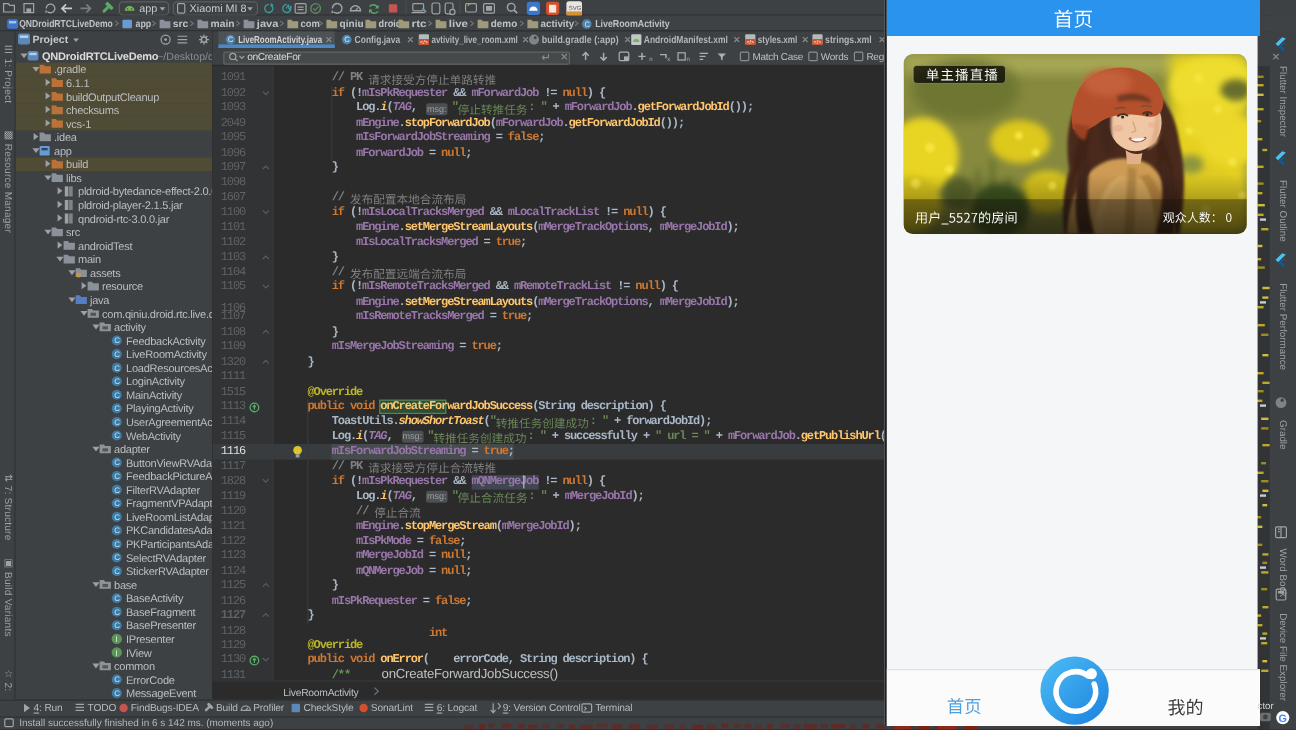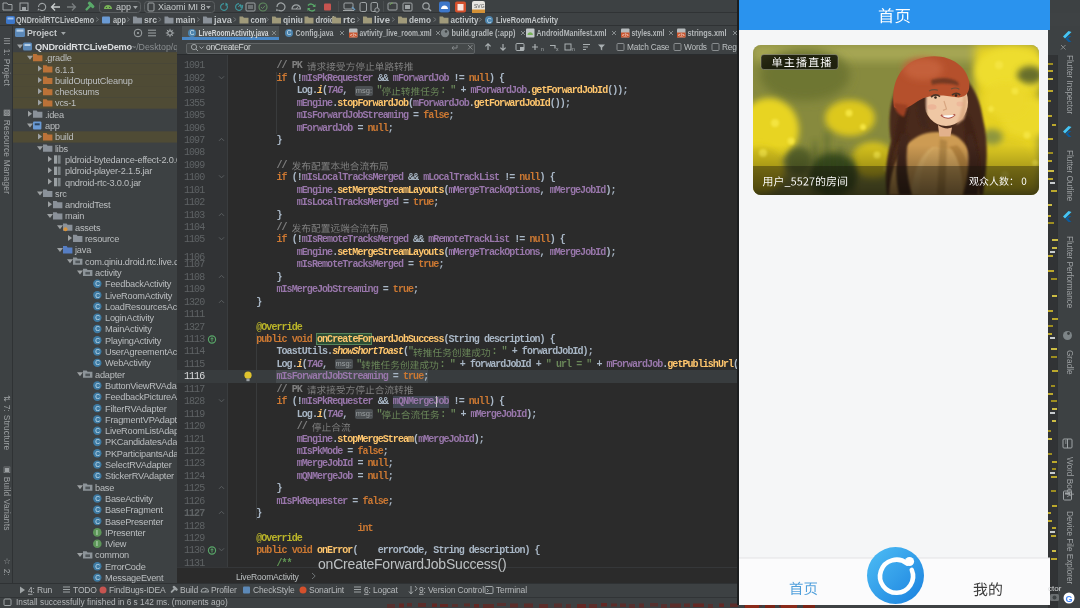--- a/index.html
+++ b/index.html
@@ -366,39 +366,39 @@
     <div class="ab" style="left:50px;top:29px;width:1px;height:528px;background:#3a3d3f"></div>
     <div class="ab" style="left:0;top:344.3px;width:560px;height:12.44px;background:#383c3e"></div>
     <div class="ab" style="left:99px;top:344.3px;width:152px;height:12.44px;background:#464b4e"></div>
     <div class="ab" style="left:138.96px;top:307.48px;width:56px;height:12px;background:#2d4d34;border:1px solid #55845c"></div>
     <div class="ab" style="left:215.86px;top:369.68px;width:56px;height:12px;background:#414752"></div>
     <div class="ab" style="left:79.24px;top:306.98px;width:1px;height:186.6px;background:#393b3c"></div>
     <div class="ab" style="left:99.48px;top:45.74px;width:1px;height:62.2px;background:#393b3c"></div>
     <span class="mono ab" style="left:7px;top:34.3px;color:#5f6365;font-weight:normal">1091</span>
     <span class="mono ab" style="left:7px;top:46.74px;color:#5f6365;font-weight:normal">1092</span>
     <span class="mono ab" style="left:7px;top:59.18px;color:#5f6365;font-weight:normal">1093</span>
-    <span class="mono ab" style="left:7px;top:71.62px;color:#5f6365;font-weight:normal">1355</span>
+    <span class="mono ab" style="left:7px;top:71.62px;color:#5f6365;font-weight:normal">2049</span>
     <span class="mono ab" style="left:7px;top:84.06px;color:#5f6365;font-weight:normal">1095</span>
     <span class="mono ab" style="left:7px;top:96.5px;color:#5f6365;font-weight:normal">1096</span>
     <span class="mono ab" style="left:7px;top:108.94px;color:#5f6365;font-weight:normal">1097</span>
     <span class="mono ab" style="left:7px;top:121.38px;color:#5f6365;font-weight:normal">1098</span>
-    <span class="mono ab" style="left:7px;top:133.82px;color:#5f6365;font-weight:normal">1099</span>
+    <span class="mono ab" style="left:7px;top:133.82px;color:#5f6365;font-weight:normal">1607</span>
     <span class="mono ab" style="left:7px;top:146.26px;color:#5f6365;font-weight:normal">1100</span>
     <span class="mono ab" style="left:7px;top:158.7px;color:#5f6365;font-weight:normal">1101</span>
     <span class="mono ab" style="left:7px;top:171.14px;color:#5f6365;font-weight:normal">1102</span>
     <span class="mono ab" style="left:7px;top:183.58px;color:#5f6365;font-weight:normal">1103</span>
     <span class="mono ab" style="left:7px;top:196.02px;color:#5f6365;font-weight:normal">1104</span>
     <span class="mono ab" style="left:7px;top:208.46px;color:#5f6365;font-weight:normal">1105</span>
     <span class="mono ab" style="left:7px;top:226px;color:#5f6365;font-weight:normal">1106</span>
     <span class="mono ab" style="left:7px;top:233.34px;color:#5f6365;font-weight:normal">1107</span>
     <span class="mono ab" style="left:7px;top:245.78px;color:#5f6365;font-weight:normal">1108</span>
     <span class="mono ab" style="left:7px;top:258.22px;color:#5f6365;font-weight:normal">1109</span>
     <span class="mono ab" style="left:7px;top:270.66px;color:#5f6365;font-weight:normal">1320</span>
     <span class="mono ab" style="left:7px;top:283.1px;color:#5f6365;font-weight:normal">1111</span>
-    <span class="mono ab" style="left:7px;top:295.54px;color:#5f6365;font-weight:normal">1327</span>
+    <span class="mono ab" style="left:7px;top:295.54px;color:#5f6365;font-weight:normal">1515</span>
     <span class="mono ab" style="left:7px;top:307.98px;color:#5f6365;font-weight:normal">1113</span>
     <span class="mono ab" style="left:7px;top:320.42px;color:#5f6365;font-weight:normal">1114</span>
     <span class="mono ab" style="left:7px;top:332.86px;color:#5f6365;font-weight:normal">1115</span>
     <span class="mono ab" style="left:7px;top:345.3px;color:#dcdedf;font-weight:normal">1116</span>
     <span class="mono ab" style="left:7px;top:357.74px;color:#5f6365;font-weight:normal">1117</span>
     <span class="mono ab" style="left:7px;top:370.18px;color:#5f6365;font-weight:normal">1828</span>
     <span class="mono ab" style="left:7px;top:382.62px;color:#5f6365;font-weight:normal">1119</span>
     <span class="mono ab" style="left:7px;top:395.06px;color:#5f6365;font-weight:normal">1120</span>
     <span class="mono ab" style="left:7px;top:407.5px;color:#5f6365;font-weight:normal">1121</span>
     <span class="mono ab" style="left:7px;top:419.94px;color:#5f6365;font-weight:normal">1122</span>
@@ -560,21 +560,21 @@
     <span class="mono ab" style="left:314.5px;top:320.42px;color:#6a8759">: "</span>
     <span class="mono ab" style="left:329.68px;top:320.42px;color:#a9b7c6"> + forwardJobId);</span>
     <span class="mono ab" style="left:99.48px;top:332.86px;color:#a9b7c6">Log.</span>
     <span class="mono ab" style="left:119.72px;top:332.86px;color:#ffc66d;font-style:italic">i</span>
     <span class="mono ab" style="left:124.78px;top:332.86px;color:#a9b7c6">(</span>
     <span class="mono ab" style="left:129.84px;top:332.86px;color:#9876aa;font-style:italic">TAG</span>
     <span class="mono ab" style="left:145.02px;top:332.86px;color:#a9b7c6">, </span>
     <span class="ab" style="left:157.64px;top:333.36px;width:18px;height:10px;background:#4c5053;border-radius:2px;color:#9a9fa1;font-size:7.5px;text-align:center;line-height:10px">msg:</span>
     <span class="mono ab" style="left:179.14px;top:332.86px;color:#6a8759">"</span>
     <span class="mono ab" style="left:262.6px;top:332.86px;color:#6a8759">: "</span>
-    <span class="mono ab" style="left:277.78px;top:332.86px;color:#a9b7c6"> + forwardJobId + </span>
+    <span class="mono ab" style="left:277.78px;top:332.86px;color:#a9b7c6"> + successfully + </span>
     <span class="mono ab" style="left:368.86px;top:332.86px;color:#6a8759">" url = "</span>
     <span class="mono ab" style="left:414.4px;top:332.86px;color:#a9b7c6"> + </span>
     <span class="mono ab" style="left:429.58px;top:332.86px;color:#9876aa">mForwardJob</span>
     <span class="mono ab" style="left:485.24px;top:332.86px;color:#a9b7c6">.</span>
     <span class="mono ab" style="left:490.3px;top:332.86px;color:#ffc66d">getPublishUrl</span>
     <span class="mono ab" style="left:556.08px;top:332.86px;color:#a9b7c6">())</span>
     <span class="mono ab" style="left:99.48px;top:345.3px;color:#9876aa">mIsForwardJobStreaming</span>
     <span class="mono ab" style="left:210.8px;top:345.3px;color:#a9b7c6"> = </span>
     <span class="mono ab" style="left:225.98px;top:345.3px;color:#cc7832">true</span>
     <span class="mono ab" style="left:246.22px;top:345.3px;color:#a9b7c6">;</span>
@@ -643,21 +643,21 @@
       <path d="M130.8 360.1C131.3 360.6 132.0 361.2 132.3 361.6L132.8 361.1C132.5 360.7 131.8 360.1 131.3 359.7ZM130.2 362.5V363.2H131.7V366.7C131.7 367.2 131.4 367.5 131.2 367.6C131.3 367.7 131.5 368.0 131.6 368.2C131.7 368.0 132.0 367.8 133.6 366.5C133.5 366.4 133.4 366.1 133.4 365.9L132.4 366.7V362.5ZM134.6 365.5H137.6V366.3H134.6ZM134.6 365.0V364.3H137.6V365.0ZM135.7 359.4V360.2H133.5V360.8H135.7V361.4H133.7V361.9H135.7V362.6H133.2V363.1H139.1V362.6H136.5V361.9H138.5V361.4H136.5V360.8H138.8V360.2H136.5V359.4ZM133.9 363.7V368.4H134.6V366.9H137.6V367.5C137.6 367.7 137.6 367.7 137.5 367.7C137.3 367.7 136.9 367.7 136.4 367.7C136.5 367.9 136.5 368.1 136.6 368.3C137.3 368.3 137.7 368.3 138.0 368.2C138.2 368.1 138.3 367.9 138.3 367.6V363.7Z M140.6 362.7C141.2 363.3 141.9 364.1 142.2 364.6L142.8 364.2C142.5 363.6 141.8 362.9 141.2 362.4ZM139.9 366.7 140.4 367.4C141.4 366.8 142.7 366.0 144.0 365.2V367.4C144.0 367.6 143.9 367.6 143.7 367.6C143.5 367.6 142.9 367.6 142.2 367.6C142.3 367.8 142.4 368.2 142.5 368.4C143.3 368.4 143.9 368.4 144.2 368.2C144.6 368.1 144.7 367.9 144.7 367.4V363.5C145.5 365.3 146.8 366.8 148.3 367.6C148.5 367.4 148.7 367.1 148.9 366.9C147.8 366.5 146.9 365.7 146.2 364.7C146.8 364.1 147.6 363.4 148.2 362.7L147.6 362.2C147.1 362.8 146.4 363.6 145.8 364.1C145.3 363.5 145.0 362.7 144.7 361.9V361.8H148.6V361.1H147.4L147.8 360.6C147.4 360.3 146.6 359.8 146.0 359.5L145.6 360.0C146.2 360.3 146.9 360.7 147.3 361.1H144.7V359.5H144.0V361.1H140.1V361.8H144.0V364.5C142.5 365.3 140.9 366.2 139.9 366.7Z M153.6 361.4C153.9 361.8 154.2 362.4 154.3 362.7L154.9 362.4C154.8 362.1 154.5 361.6 154.2 361.2ZM150.7 359.5V361.4H149.6V362.1H150.7V364.2C150.3 364.4 149.8 364.5 149.5 364.6L149.6 365.3L150.7 365.0V367.5C150.7 367.6 150.7 367.7 150.6 367.7C150.5 367.7 150.1 367.7 149.7 367.7C149.8 367.9 149.9 368.2 149.9 368.3C150.5 368.3 150.9 368.3 151.1 368.2C151.3 368.1 151.4 367.9 151.4 367.5V364.7L152.4 364.4L152.3 363.7L151.4 364.0V362.1H152.4V361.4H151.4V359.5ZM154.7 359.6C154.9 359.9 155.0 360.2 155.1 360.5H152.9V361.1H158.2V360.5H155.9C155.8 360.2 155.6 359.8 155.4 359.5ZM156.6 361.2C156.5 361.7 156.1 362.3 155.8 362.7H152.6V363.4H158.4V362.7H156.5C156.8 362.4 157.1 361.9 157.3 361.4ZM156.6 365.1C156.4 365.7 156.1 366.2 155.7 366.5C155.2 366.3 154.6 366.1 154.1 366.0C154.3 365.7 154.5 365.4 154.7 365.1ZM153.1 366.3C153.7 366.5 154.4 366.7 155.1 367.0C154.4 367.4 153.5 367.6 152.3 367.7C152.4 367.9 152.5 368.1 152.6 368.3C154.0 368.1 155.0 367.8 155.8 367.3C156.6 367.7 157.3 368.0 157.8 368.4L158.3 367.8C157.8 367.5 157.1 367.2 156.4 366.8C156.8 366.4 157.1 365.8 157.3 365.1H158.5V364.4H155.0C155.2 364.1 155.3 363.8 155.5 363.5L154.8 363.4C154.6 363.7 154.5 364.1 154.3 364.4H152.4V365.1H153.9C153.6 365.5 153.3 365.9 153.1 366.3Z M166.8 359.4C165.2 359.8 162.2 360.0 159.7 360.1C159.8 360.3 159.8 360.6 159.9 360.8C162.4 360.6 165.4 360.4 167.3 360.0ZM163.1 360.7C163.3 361.2 163.5 361.8 163.6 362.2L164.2 362.0C164.2 361.6 164.0 361.0 163.7 360.6ZM166.4 360.6C166.2 361.1 165.8 361.8 165.5 362.2H161.2L161.8 362.1C161.7 361.7 161.4 361.2 161.1 360.8L160.5 361.0C160.8 361.4 161.0 361.9 161.1 362.2H159.6V364.2H160.3V362.9H167.2V364.2H167.9V362.2H166.2C166.5 361.8 166.9 361.3 167.1 360.8ZM165.6 364.7C165.2 365.3 164.5 365.9 163.8 366.3C163.0 365.9 162.3 365.3 161.9 364.7ZM160.8 364.0V364.7H161.2L161.1 364.7C161.6 365.5 162.3 366.2 163.1 366.7C162.0 367.2 160.7 367.5 159.4 367.7C159.5 367.8 159.7 368.2 159.8 368.3C161.2 368.1 162.6 367.7 163.8 367.1C164.9 367.7 166.2 368.1 167.6 368.3C167.7 368.1 167.9 367.8 168.1 367.7C166.7 367.5 165.5 367.2 164.5 366.7C165.4 366.1 166.2 365.3 166.7 364.3L166.2 364.0L166.1 364.0Z M172.9 359.7C173.1 360.1 173.4 360.7 173.5 361.1H169.2V361.8H171.9C171.8 364.1 171.5 366.6 169.0 367.8C169.2 367.9 169.5 368.2 169.6 368.4C171.4 367.4 172.1 365.8 172.5 364.1H175.9C175.8 366.3 175.6 367.2 175.3 367.5C175.2 367.6 175.0 367.6 174.8 367.6C174.6 367.6 173.9 367.6 173.2 367.5C173.3 367.7 173.4 368.0 173.4 368.2C174.1 368.3 174.7 368.3 175.1 368.3C175.5 368.2 175.7 368.2 175.9 367.9C176.3 367.5 176.5 366.5 176.7 363.7C176.7 363.6 176.7 363.4 176.7 363.4H172.6C172.6 362.9 172.7 362.3 172.7 361.8H177.7V361.1H173.6L174.3 360.8C174.1 360.4 173.8 359.8 173.6 359.4Z M182.8 362.0H186.0V362.8H182.8ZM182.2 361.5V363.3H186.7V361.5ZM181.3 363.9V365.5H181.9V364.5H186.9V365.5H187.5V363.9ZM183.8 359.6C183.9 359.8 184.0 360.1 184.1 360.3H181.4V360.9H187.5V360.3H184.9C184.8 360.0 184.6 359.7 184.4 359.4ZM182.2 365.3V365.9H184.1V367.5C184.1 367.7 184.0 367.7 183.9 367.7C183.7 367.7 183.2 367.7 182.6 367.7C182.7 367.9 182.8 368.1 182.8 368.3C183.6 368.3 184.1 368.3 184.4 368.2C184.7 368.1 184.8 367.9 184.8 367.6V365.9H186.6V365.3ZM180.8 359.5C180.3 360.9 179.5 362.4 178.6 363.3C178.7 363.5 178.9 363.9 179.0 364.0C179.3 363.7 179.6 363.4 179.8 363.0V368.4H180.5V361.9C180.9 361.2 181.2 360.4 181.5 359.7Z M189.8 361.6V367.2H188.5V367.9H197.2V367.2H193.6V363.4H196.8V362.7H193.6V359.5H192.8V367.2H190.6V361.6Z M202.7 359.4C201.7 360.9 199.9 362.2 198.1 362.9C198.3 363.1 198.5 363.4 198.6 363.6C199.1 363.4 199.6 363.1 200.1 362.8V363.3H205.0V362.6C205.5 363.0 206.0 363.2 206.6 363.5C206.7 363.3 206.9 363.0 207.1 362.8C205.5 362.2 204.2 361.4 203.0 360.2L203.3 359.7ZM200.4 362.6C201.2 362.1 202.0 361.4 202.6 360.7C203.3 361.5 204.1 362.1 205.0 362.6ZM199.6 364.4V368.3H200.3V367.8H204.8V368.3H205.6V364.4ZM200.3 367.1V365.1H204.8V367.1Z M213.0 364.1V367.9H213.6V364.1ZM211.3 364.1V365.1C211.3 366.0 211.1 367.0 210.0 367.9C210.1 368.0 210.4 368.2 210.5 368.3C211.8 367.4 211.9 366.2 211.9 365.1V364.1ZM214.7 364.1V367.2C214.7 367.7 214.8 367.9 214.9 368.0C215.0 368.2 215.2 368.2 215.4 368.2C215.5 368.2 215.8 368.2 215.9 368.2C216.1 368.2 216.3 368.2 216.4 368.1C216.5 368.0 216.6 367.9 216.6 367.7C216.7 367.5 216.7 367.0 216.7 366.6C216.6 366.5 216.4 366.4 216.2 366.3C216.2 366.8 216.2 367.1 216.2 367.3C216.2 367.5 216.1 367.5 216.1 367.6C216.0 367.6 216.0 367.6 215.9 367.6C215.8 367.6 215.7 367.6 215.6 367.6C215.5 367.6 215.5 367.6 215.5 367.6C215.4 367.5 215.4 367.4 215.4 367.2V364.1ZM208.2 360.1C208.8 360.4 209.5 361.0 209.9 361.3L210.3 360.8C210.0 360.4 209.2 359.9 208.6 359.6ZM207.8 362.7C208.4 363.0 209.2 363.5 209.5 363.8L210.0 363.2C209.6 362.9 208.8 362.5 208.2 362.2ZM208.0 367.7 208.6 368.2C209.2 367.3 209.9 366.1 210.4 365.1L209.9 364.6C209.3 365.7 208.5 367.0 208.0 367.7ZM212.8 359.6C213.0 359.9 213.1 360.4 213.2 360.7H210.5V361.4H212.4C212.0 361.9 211.4 362.6 211.2 362.7C211.1 362.9 210.8 363.0 210.6 363.0C210.6 363.2 210.7 363.5 210.8 363.7C211.1 363.6 211.5 363.6 215.5 363.3C215.7 363.6 215.9 363.8 216.0 364.0L216.6 363.6C216.2 363.1 215.5 362.2 214.9 361.5L214.3 361.8C214.5 362.1 214.8 362.4 215.1 362.7L212.0 362.9C212.4 362.4 212.8 361.8 213.2 361.4H216.6V360.7H214.0C213.9 360.3 213.7 359.8 213.5 359.4Z M217.9 364.4C218.0 364.3 218.3 364.2 218.6 364.2H219.4V365.6L217.5 366.0L217.6 366.7L219.4 366.3V368.3H220.1V366.2L221.5 365.9L221.4 365.3L220.1 365.5V364.2H221.1V363.6H220.1V362.1H219.4V363.6H218.5C218.8 362.9 219.1 362.1 219.4 361.3H221.1V360.6H219.6C219.7 360.2 219.7 359.9 219.8 359.6L219.1 359.4C219.0 359.8 219.0 360.2 218.9 360.6H217.5V361.3H218.7C218.5 362.1 218.2 362.7 218.1 363.0C218.0 363.4 217.8 363.7 217.7 363.7C217.7 363.9 217.8 364.2 217.9 364.4ZM221.2 362.4V363.1H222.6C222.4 363.8 222.2 364.4 222.1 364.9H224.9C224.5 365.4 224.1 366.0 223.7 366.5C223.4 366.3 223.0 366.0 222.7 365.9L222.2 366.3C223.2 366.9 224.4 367.8 224.9 368.4L225.4 367.8C225.1 367.5 224.7 367.2 224.2 366.9C224.9 366.1 225.5 365.1 226.0 364.4L225.5 364.2L225.4 364.2H223.1L223.4 363.1H226.4V362.4H223.6L223.9 361.3H226.0V360.6H224.1L224.4 359.5L223.6 359.4L223.4 360.6H221.6V361.3H223.2L222.9 362.4Z M233.0 359.8C233.3 360.2 233.6 360.8 233.7 361.2H231.8C232.0 360.7 232.2 360.2 232.3 359.7L231.7 359.5C231.2 360.9 230.5 362.3 229.6 363.2C229.8 363.4 230.0 363.6 230.1 363.7L229.1 364.0V362.1H230.2V361.4H229.1V359.5H228.4V361.4H227.2V362.1H228.4V364.2L227.1 364.6L227.3 365.3L228.4 365.0V367.5C228.4 367.6 228.4 367.6 228.3 367.6C228.1 367.7 227.8 367.7 227.3 367.6C227.4 367.9 227.5 368.2 227.6 368.3C228.2 368.3 228.6 368.3 228.8 368.2C229.0 368.1 229.1 367.9 229.1 367.5V364.7L230.2 364.4L230.1 363.7L230.2 363.8C230.4 363.4 230.7 363.1 231.0 362.7V368.4H231.7V367.7H236.0V367.0H234.0V365.7H235.7V365.0H234.0V363.8H235.7V363.1H234.0V361.8H235.8V361.2H233.8L234.4 360.9C234.2 360.5 233.9 360.0 233.6 359.5ZM231.7 363.8H233.3V365.0H231.7ZM231.7 363.1V361.8H233.3V363.1ZM231.7 365.7H233.3V367.0H231.7Z" fill="#808080"></path>
       <path d="M208.9 386.9H212.1V387.7H208.9ZM208.3 386.3V388.2H212.8V386.3ZM207.4 388.8V390.4H208.0V389.4H213.0V390.4H213.6V388.8ZM209.9 384.5C210.0 384.7 210.1 385.0 210.2 385.2H207.5V385.8H213.6V385.2H211.0C210.9 384.9 210.7 384.5 210.5 384.3ZM208.3 390.1V390.7H210.2V392.4C210.2 392.5 210.1 392.6 210.0 392.6C209.8 392.6 209.3 392.6 208.7 392.6C208.8 392.8 208.9 393.0 208.9 393.2C209.7 393.2 210.2 393.2 210.5 393.1C210.8 393.0 210.9 392.8 210.9 392.4V390.7H212.7V390.1ZM206.9 384.3C206.4 385.8 205.6 387.3 204.7 388.2C204.8 388.4 205.0 388.8 205.1 388.9C205.4 388.6 205.7 388.3 205.9 387.9V393.2H206.6V386.8C207.0 386.1 207.3 385.3 207.6 384.5Z M215.9 386.5V392.0H214.6V392.8H223.3V392.0H219.7V388.3H222.9V387.6H219.7V384.4H218.9V392.0H216.7V386.5Z M228.8 384.3C227.8 385.8 226.0 387.1 224.2 387.8C224.4 388.0 224.6 388.3 224.7 388.5C225.2 388.2 225.7 388.0 226.2 387.7V388.2H231.1V387.5C231.6 387.8 232.1 388.1 232.7 388.4C232.8 388.1 233.0 387.9 233.2 387.7C231.6 387.1 230.3 386.3 229.1 385.1L229.4 384.6ZM226.5 387.5C227.3 387.0 228.1 386.3 228.7 385.6C229.4 386.4 230.2 387.0 231.1 387.5ZM225.7 389.3V393.2H226.4V392.7H230.9V393.2H231.7V389.3ZM226.4 392.0V390.0H230.9V392.0Z M239.1 389.0V392.8H239.7V389.0ZM237.4 389.0V390.0C237.4 390.9 237.2 391.9 236.1 392.7C236.2 392.8 236.5 393.1 236.6 393.2C237.9 392.3 238.0 391.0 238.0 390.0V389.0ZM240.8 389.0V392.0C240.8 392.6 240.9 392.8 241.0 392.9C241.1 393.0 241.3 393.1 241.5 393.1C241.6 393.1 241.9 393.1 242.0 393.1C242.2 393.1 242.4 393.0 242.5 393.0C242.6 392.9 242.7 392.8 242.7 392.6C242.8 392.4 242.8 391.9 242.8 391.5C242.7 391.4 242.5 391.3 242.3 391.2C242.3 391.7 242.3 392.0 242.3 392.2C242.3 392.3 242.2 392.4 242.2 392.5C242.1 392.5 242.1 392.5 242.0 392.5C241.9 392.5 241.8 392.5 241.7 392.5C241.6 392.5 241.6 392.5 241.6 392.5C241.5 392.4 241.5 392.3 241.5 392.1V389.0ZM234.3 385.0C234.9 385.3 235.6 385.8 236.0 386.2L236.4 385.6C236.1 385.3 235.3 384.8 234.7 384.4ZM233.9 387.6C234.5 387.9 235.3 388.4 235.6 388.7L236.1 388.1C235.7 387.8 234.9 387.3 234.3 387.1ZM234.1 392.6 234.7 393.1C235.3 392.2 236.0 391.0 236.5 390.0L236.0 389.5C235.4 390.6 234.6 391.9 234.1 392.6ZM238.9 384.5C239.1 384.8 239.2 385.2 239.3 385.6H236.6V386.2H238.5C238.1 386.8 237.5 387.5 237.3 387.6C237.2 387.8 236.9 387.9 236.7 387.9C236.7 388.1 236.8 388.4 236.9 388.6C237.2 388.5 237.6 388.5 241.6 388.2C241.8 388.4 242.0 388.7 242.1 388.9L242.7 388.5C242.3 387.9 241.6 387.0 241.0 386.4L240.4 386.7C240.6 387.0 240.9 387.3 241.2 387.6L238.1 387.8C238.5 387.3 238.9 386.7 239.3 386.2H242.7V385.6H240.1C240.0 385.2 239.8 384.7 239.6 384.3Z M246.5 392.2V392.9H252.3V392.2H249.8V389.2H252.5V388.5H249.8V385.8C250.6 385.6 251.5 385.4 252.1 385.2L251.6 384.6C250.4 385.0 248.3 385.4 246.5 385.6C246.5 385.8 246.6 386.1 246.7 386.2C247.4 386.1 248.2 386.0 249.0 385.9V388.5H246.1V389.2H249.0V392.2ZM246.1 384.3C245.4 385.8 244.5 387.3 243.4 388.3C243.5 388.5 243.8 388.8 243.8 389.0C244.2 388.6 244.6 388.2 245.0 387.7V393.2H245.7V386.6C246.1 386.0 246.5 385.3 246.7 384.5Z M257.2 388.8C257.2 389.1 257.1 389.4 257.0 389.7H254.1V390.4H256.8C256.2 391.6 255.2 392.3 253.4 392.6C253.6 392.8 253.8 393.1 253.8 393.2C255.8 392.8 257.0 392.0 257.6 390.4H260.5C260.4 391.7 260.2 392.2 260.0 392.4C259.8 392.5 259.7 392.5 259.5 392.5C259.3 392.5 258.7 392.5 258.1 392.5C258.2 392.6 258.3 392.9 258.3 393.1C258.9 393.1 259.4 393.1 259.7 393.1C260.1 393.1 260.3 393.1 260.5 392.9C260.9 392.6 261.1 391.8 261.3 390.1C261.3 390.0 261.3 389.7 261.3 389.7H257.8C257.9 389.5 257.9 389.2 258.0 388.8ZM260.1 385.9C259.5 386.5 258.7 387.0 257.8 387.4C257.1 387.0 256.4 386.6 256.0 386.1L256.2 385.9ZM256.6 384.3C256.1 385.2 255.1 386.2 253.8 386.9C253.9 387.0 254.1 387.2 254.2 387.4C254.7 387.1 255.2 386.8 255.6 386.5C255.9 387.0 256.4 387.3 257.0 387.6C255.8 388.0 254.6 388.3 253.3 388.4C253.5 388.5 253.6 388.8 253.6 389.0C255.0 388.8 256.5 388.5 257.8 388.0C258.9 388.5 260.3 388.8 261.8 388.9C261.9 388.7 262.1 388.4 262.2 388.2C260.9 388.2 259.7 388.0 258.7 387.7C259.8 387.1 260.7 386.5 261.3 385.6L260.8 385.3L260.7 385.3H256.7C257.0 385.0 257.2 384.7 257.4 384.5Z" fill="#6a8759"></path>
       <path d="M139.4 399.3H142.6V400.1H139.4ZM138.7 398.8V400.6H143.3V398.8ZM137.8 401.3V402.8H138.5V401.9H143.4V402.8H144.1V401.3ZM140.3 396.9C140.5 397.1 140.6 397.4 140.7 397.6H138.0V398.3H144.1V397.6H141.5C141.4 397.4 141.2 397.0 141.0 396.7ZM138.7 402.6V403.2H140.6V404.9C140.6 405.0 140.6 405.0 140.4 405.0C140.3 405.0 139.7 405.0 139.1 405.0C139.2 405.2 139.3 405.5 139.4 405.6C140.1 405.6 140.6 405.6 141.0 405.6C141.3 405.5 141.3 405.3 141.3 404.9V403.2H143.2V402.6ZM137.4 396.8C136.9 398.2 136.1 399.7 135.2 400.7C135.3 400.8 135.5 401.2 135.6 401.4C135.8 401.1 136.1 400.7 136.4 400.3V405.7H137.1V399.2C137.4 398.5 137.8 397.7 138.1 397.0Z M146.4 398.9V404.5H145.0V405.2H153.8V404.5H150.1V400.7H153.3V400.0H150.1V396.8H149.4V404.5H147.1V398.9Z M159.3 396.7C158.3 398.2 156.5 399.5 154.6 400.3C154.8 400.4 155.0 400.7 155.2 400.9C155.7 400.7 156.2 400.4 156.7 400.1V400.6H161.6V400.0C162.1 400.3 162.6 400.6 163.1 400.8C163.2 400.6 163.5 400.3 163.6 400.2C162.1 399.5 160.7 398.7 159.6 397.5L159.9 397.1ZM156.9 399.9C157.8 399.4 158.5 398.7 159.2 398.0C159.9 398.8 160.7 399.4 161.5 399.9ZM156.2 401.8V405.7H156.9V405.1H161.4V405.6H162.2V401.8ZM156.9 404.4V402.4H161.4V404.4Z M169.5 401.4V405.3H170.2V401.4ZM167.8 401.4V402.4C167.8 403.3 167.7 404.4 166.5 405.2C166.7 405.3 166.9 405.5 167.0 405.7C168.3 404.7 168.5 403.5 168.5 402.4V401.4ZM171.3 401.4V404.5C171.3 405.1 171.3 405.2 171.5 405.4C171.6 405.5 171.8 405.5 172.0 405.5C172.1 405.5 172.4 405.5 172.5 405.5C172.6 405.5 172.8 405.5 172.9 405.4C173.1 405.3 173.2 405.2 173.2 405.0C173.3 404.9 173.3 404.3 173.3 403.9C173.1 403.9 172.9 403.8 172.8 403.6C172.8 404.1 172.8 404.5 172.7 404.6C172.7 404.8 172.7 404.9 172.7 404.9C172.6 404.9 172.5 404.9 172.4 404.9C172.4 404.9 172.2 404.9 172.2 404.9C172.1 404.9 172.0 404.9 172.0 404.9C172.0 404.8 172.0 404.7 172.0 404.6V401.4ZM164.8 397.4C165.4 397.8 166.1 398.3 166.4 398.7L166.9 398.1C166.5 397.7 165.8 397.2 165.2 396.9ZM164.3 400.1C165.0 400.4 165.7 400.8 166.1 401.1L166.5 400.5C166.1 400.2 165.3 399.8 164.7 399.5ZM164.6 405.1 165.2 405.6C165.8 404.7 166.4 403.4 167.0 402.4L166.4 401.9C165.9 403.0 165.1 404.3 164.6 405.1ZM169.4 396.9C169.5 397.3 169.7 397.7 169.8 398.0H167.0V398.7H168.9C168.5 399.2 168.0 399.9 167.8 400.1C167.6 400.2 167.3 400.3 167.2 400.3C167.2 400.5 167.3 400.9 167.3 401.0C167.6 400.9 168.1 400.9 172.1 400.6C172.3 400.9 172.4 401.1 172.5 401.3L173.1 400.9C172.8 400.4 172.0 399.5 171.4 398.8L170.9 399.2C171.1 399.4 171.4 399.7 171.6 400.0L168.6 400.2C168.9 399.8 169.4 399.2 169.8 398.7H173.1V398.0H170.5C170.4 397.7 170.2 397.2 170.0 396.8Z" fill="#808080"></path>
     </svg>
     <div class="ab" style="left:258.87px;top:370.18px;width:1px;height:11px;background:#bbbbbb"></div>
     <div class="ab" style="left:0;top:541px;width:560px;height:16px;background:#2b2b2b;border-top:1px solid #353739"></div>
     <span class="ab" style="left:59px;top:546px;font-size:8.6px;color:#bcc0c2;letter-spacing:-.2px">LiveRoomActivity</span>
     <svg class="ov" style="left:133px;top:546px" width="8" height="8" viewBox="0 0 8 8">
       <path d="M2 1l3.2 3L2 7" fill="none" stroke="#6d7274"></path>
     </svg>
-    <span class="ab" style="left:141px;top:530px;font-size:14px;color:#bcc0c2;letter-spacing:-.2px">onCreateForwardJobSuccess()</span>
+    <span class="ab" style="left:141px;top:530px;font-size:11px;color:#bcc0c2;letter-spacing:-.2px">onCreateForwardJobSuccess()</span>
   </div>
 <div class="ab" style="left:0;top:583px;width:1080px;height:14px;background:#3d4143;border-top:1px solid #2f3234"></div>
 <div class="ab" style="left:0;top:597px;width:1080px;height:11px;background:#3d4143;border-top:1px solid #313436"></div>
 <svg class="ov" style="left:0;top:583px" width="740" height="14" viewBox="0 0 740 14">
     <path d="M20 3.5l5 3.5-5 3.5z" fill="#9fa4a6"></path>
     <text x="28" y="9.8" font-size="8.5" fill="#b7babc" letter-spacing="-.15"><tspan text-decoration="underline">4</tspan>: Run</text>
     <path d="M63 4h7m-7 2.5h7m-7 2.5h7" stroke="#9fa4a6"></path>
     <text x="73" y="9.8" font-size="8.5" fill="#b7babc" letter-spacing="-.15">TODO</text>
     <circle cx="103" cy="7" r="3.5" fill="#c75450"></circle>
     <text x="109" y="9.8" font-size="8.5" fill="#b7babc" letter-spacing="-.15">FindBugs-IDEA</text>

